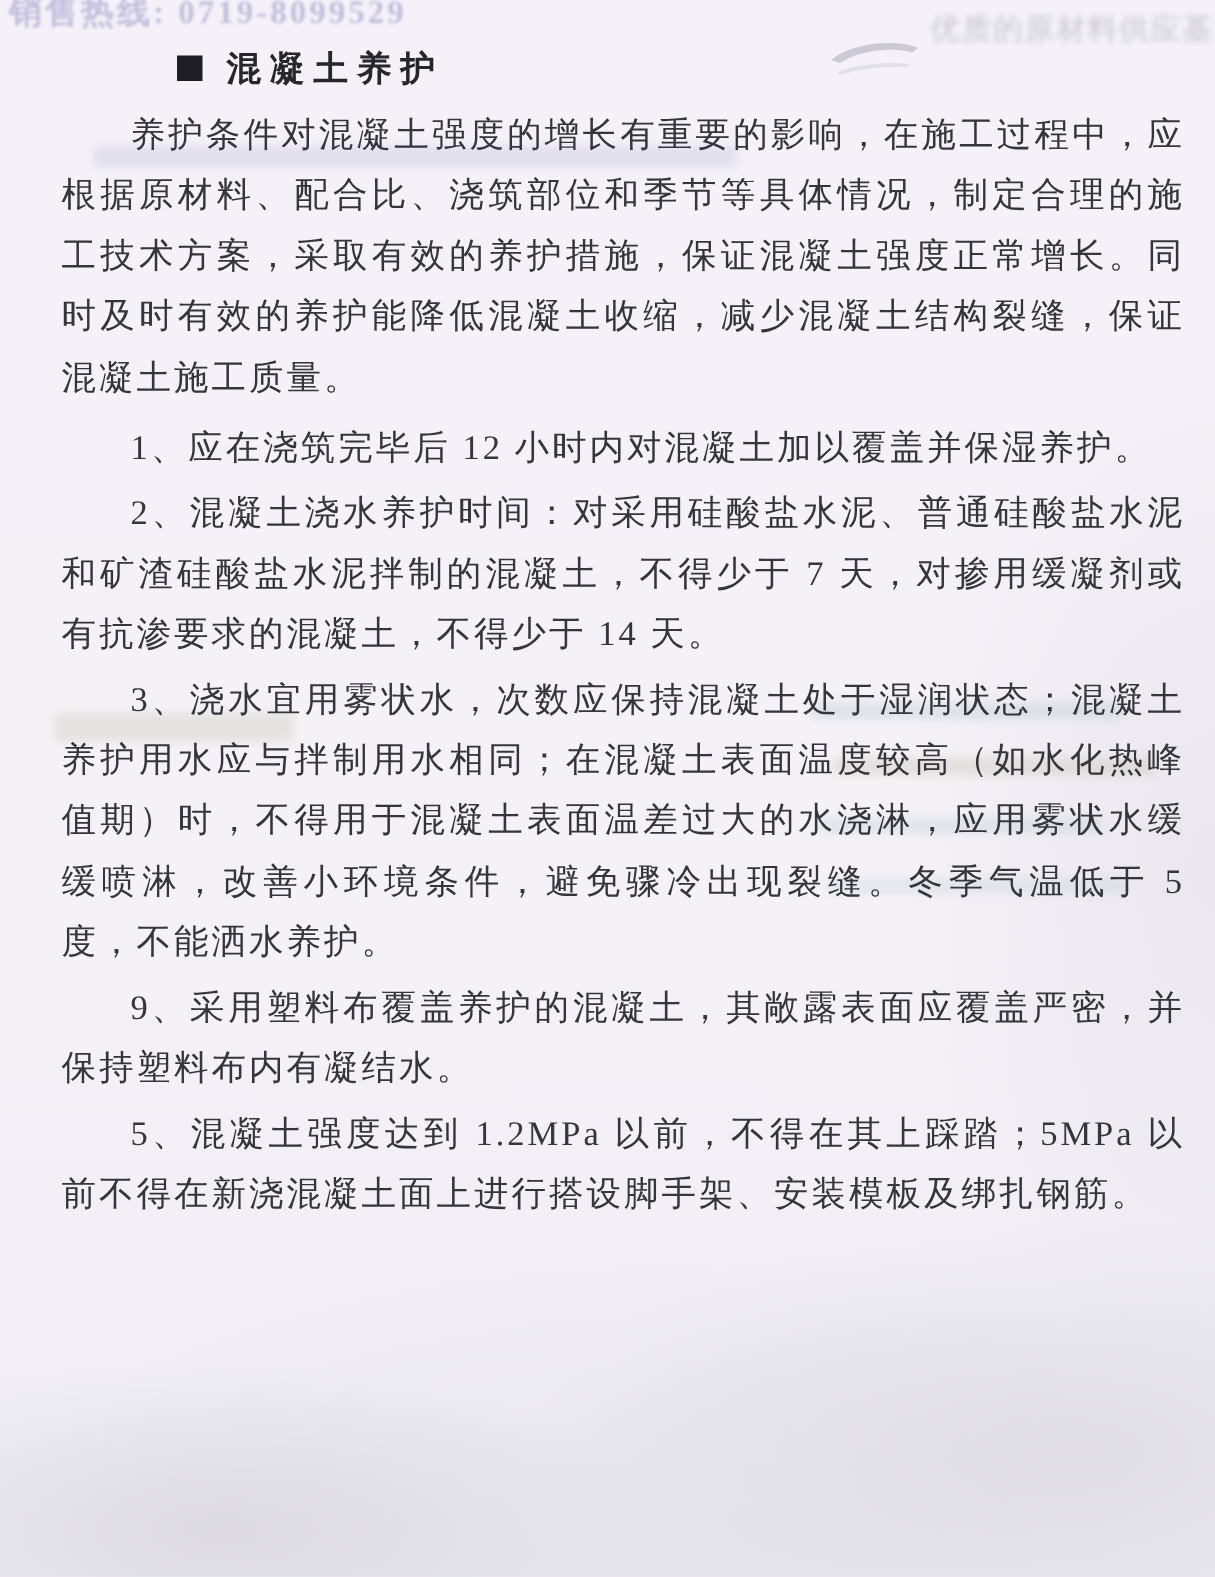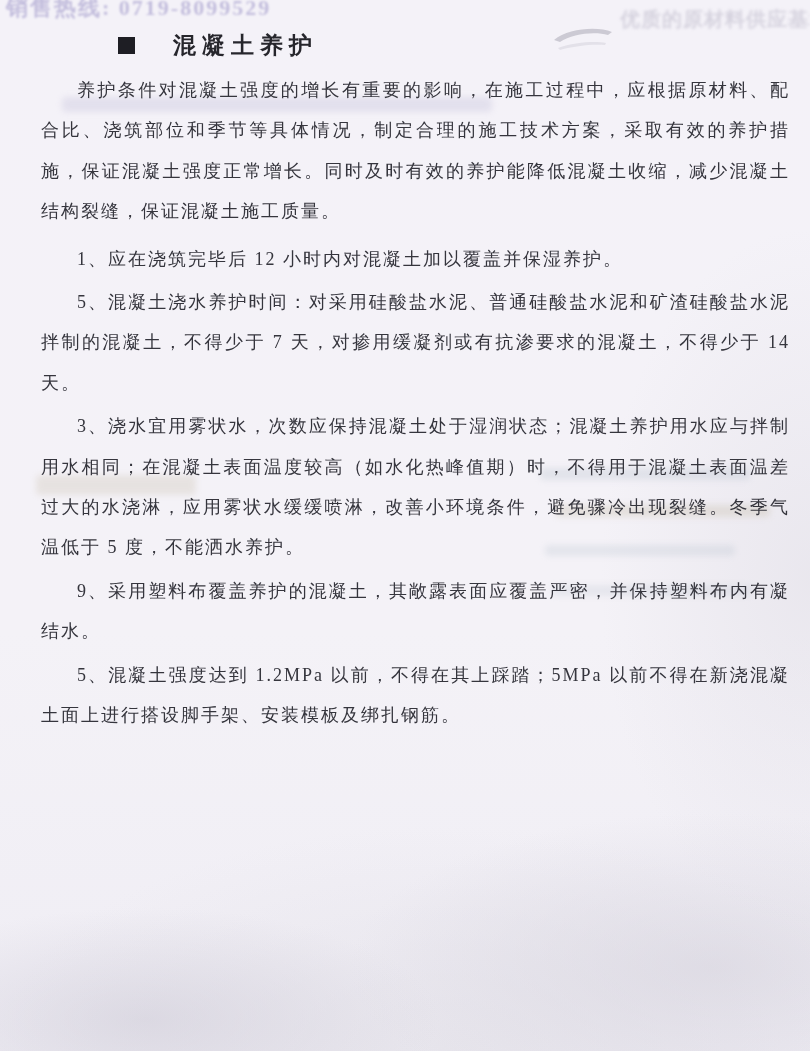--- a/index.html
+++ b/index.html
@@ -72,21 +72,21 @@
   .smudge-5 { top: 545px; left: 545px; width: 190px; height: 11px; background: #a9b6c4; opacity: 0.22; }
   .smudge-6 { top: 585px; left: 552px; width: 200px; height: 11px; background: #adb8c6; opacity: 0.2; }
 
   
   .doc-title {
     position: absolute;
     top: 30px;
     left: 118px;
     display: flex;
     align-items: center;
-    gap: 38px;
+    gap: 16px;
     font-family: Liberation Mono, monospace;
   }
   .title-square {
     width: 17px;
     height: 17px;
     background: #1e1e24;
     filter: blur(0.4px);
     flex: 0 0 auto;
   }
   .title-text {
@@ -94,21 +94,21 @@
     font-weight: bold;
     letter-spacing: 6px;
     color: #26262c;
   }
 
   .doc-body {
     position: absolute;
     top: 70px;
     left: 41px;
     width: 749px;
-    font-size: 18px;
+    font-size: 23px;
     line-height: 40.4px;
     letter-spacing: 2px;
     text-align: justify;
     text-justify: inter-ideograph;
   }
   .doc-body p {
     margin: 0 0 3px 0;
     text-indent: 2em;
   }
   .doc-body p:first-child {
@@ -137,19 +137,19 @@
   <div class="smudge smudge-6"></div>
 
   <div class="doc-title">
     <span class="title-square"></span>
     <span class="title-text">混凝土养护</span>
   </div>
 
   <div class="doc-body">
     <p>养护条件对混凝土强度的增长有重要的影响，在施工过程中，应根据原材料、配合比、浇筑部位和季节等具体情况，制定合理的施工技术方案，采取有效的养护措施，保证混凝土强度正常增长。同时及时有效的养护能降低混凝土收缩，减少混凝土结构裂缝，保证混凝土施工质量。</p>
     <p>1、应在浇筑完毕后 12 小时内对混凝土加以覆盖并保湿养护。</p>
-    <p>5、混凝土浇水养护时间：对采用硅酸盐水泥、普通硅酸盐水泥和矿渣硅酸盐水泥拌制的混凝土，不得少于 7 天，对掺用缓凝剂或有抗渗要求的混凝土，不得少于 14 天。</p>
+    <p>2、混凝土浇水养护时间：对采用硅酸盐水泥、普通硅酸盐水泥和矿渣硅酸盐水泥拌制的混凝土，不得少于 7 天，对掺用缓凝剂或有抗渗要求的混凝土，不得少于 14 天。</p>
     <p>3、浇水宜用雾状水，次数应保持混凝土处于湿润状态；混凝土养护用水应与拌制用水相同；在混凝土表面温度较高（如水化热峰值期）时，不得用于混凝土表面温差过大的水浇淋，应用雾状水缓缓喷淋，改善小环境条件，避免骤冷出现裂缝。冬季气温低于 5 度，不能洒水养护。</p>
     <p>9、采用塑料布覆盖养护的混凝土，其敞露表面应覆盖严密，并保持塑料布内有凝结水。</p>
     <p>5、混凝土强度达到 1.2MPa 以前，不得在其上踩踏；5MPa 以前不得在新浇混凝土面上进行搭设脚手架、安装模板及绑扎钢筋。</p>
   </div>
 
 </div>
 
 </body></html>

